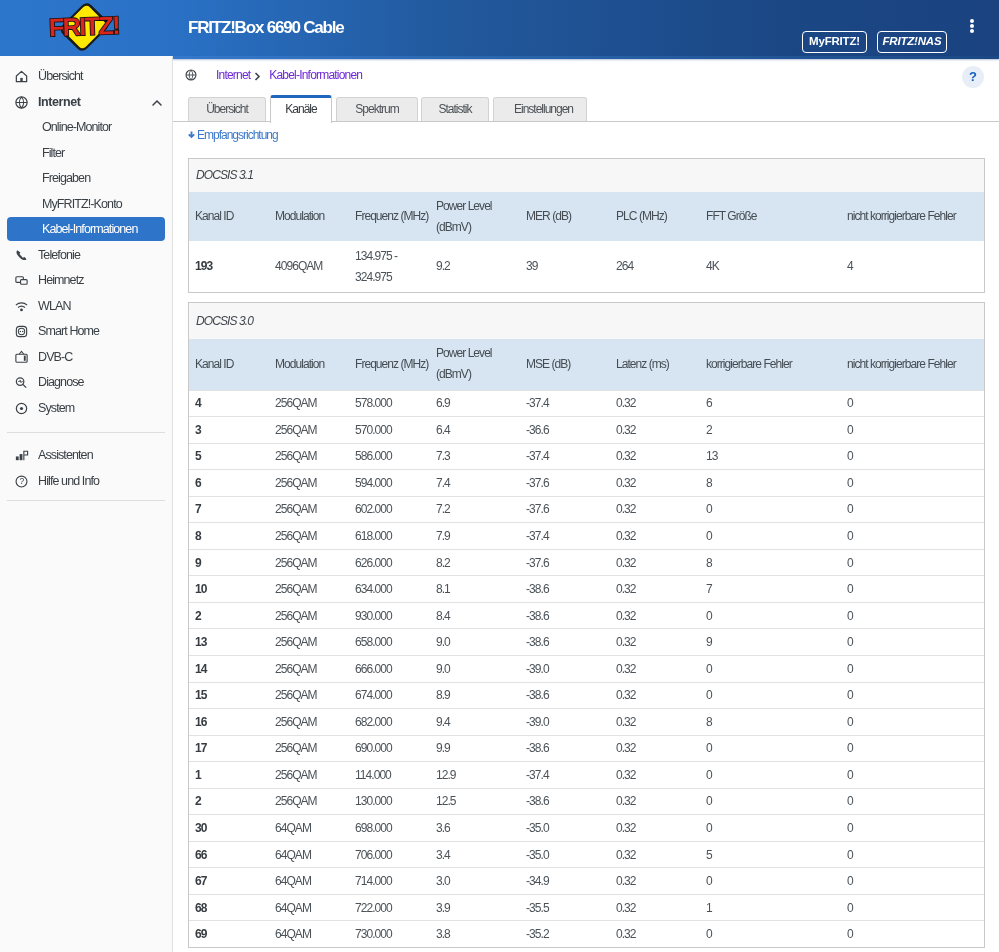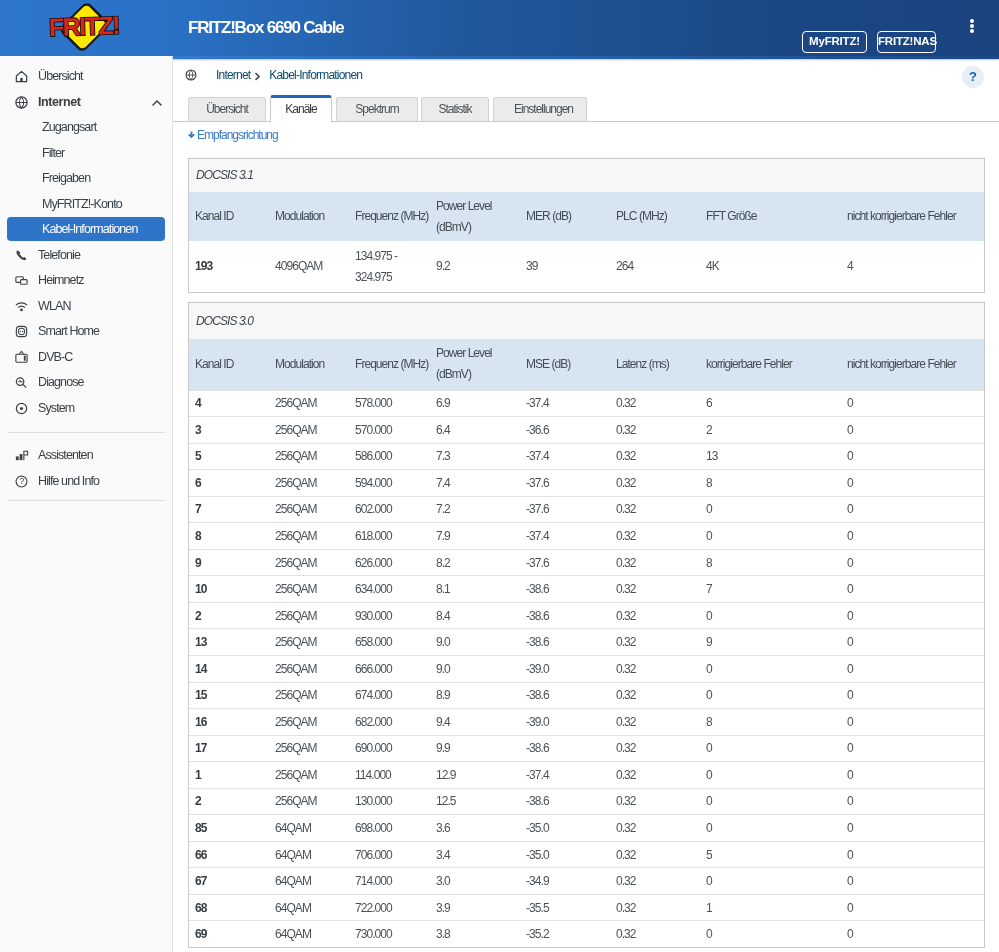--- a/index.html
+++ b/index.html
@@ -9,42 +9,42 @@
 
 .hdr { position:absolute; top:0; left:0; width:999px; height:56px;
   background:linear-gradient(90deg,#2c76cc 0%,#2a72c7 16%,#22599d 45%,#1b4785 78%,#1a4380 100%); }
 .logo { position:absolute; left:20px; top:0; }
 .hdr h1 { position:absolute; left:188px; top:0; line-height:56px; color:#fff;
   font-size:17px; font-weight:bold; letter-spacing:-1.2px; }
 .hbtn { position:absolute; top:16px; height:22px; border:1.5px solid #fff; border-radius:4px;
   color:#fff; font-size:11.5px; font-weight:bold; letter-spacing:-0.2px;
   text-align:center; line-height:19px;margin-top:15px; }
 .hbtn.b1 { left:802px; width:65px; }
-.hbtn.b2 { left:877px; width:59px; }
+.hbtn.b2 { left:877px; width:70px;font-style:italic; }
 .kebab { position:absolute; left:966px; top:19px; width:12px; }
 .kebab i { display:block; width:4px; height:4px; border-radius:50%; background:#fff; margin:0 auto 1px; }
 
 .side { position:absolute; top:56px; left:0; width:173px; height:896px;
   background:#fafafa; border-right:1px solid #e2e2e2; }
 .si { position:relative; height:25.5px; line-height:25.5px; font-size:12.5px;
   letter-spacing:-0.9px; color:#383f45; }
 .si .ic { position:absolute; left:14px; top:5px; width:15px; height:15px; }
 .si .tx { position:absolute; left:38px; top:0; }
 .si .tx2 { position:absolute; left:42px; top:0; }
 .si .caret { position:absolute; left:150px; top:0; width:14px; height:25px; }
 .sel { position:absolute; left:7px; width:158px; height:24px; top:0;
   background:#2e74c9; border-radius:4px; color:#fff; line-height:24px; }
 .sel .tx2 { left:35px; }
 .sdiv { height:1px; background:#dedede; margin:0 7px; }
 
 .main { position:absolute; top:56px; left:173px; width:826px; height:896px; background:#fff; }
 .strip { position:absolute; top:0; left:0; width:826px; height:3px;
   background:linear-gradient(90deg,#3579cd 0%,#2a66ad 40%,#1b4884 100%);
   box-shadow:0 1px 2px rgba(40,80,140,.35); }
-.bc { position:absolute; top:12px; left:12px; font-size:12px; letter-spacing:-0.8px; color:#0c4a6e; }
+.bc { position:absolute; top:12px; left:12px; font-size:12px; letter-spacing:-0.8px; color:#6d28d9; }
 .bc svg { vertical-align:-2px; }
 .bc .g { margin-right:19px; }
 .bc .sep { display:inline-block; margin:0 8px 0 4px; }
 .help { position:absolute; left:789px; top:9.5px; width:22px; height:22px; border-radius:50%;
   background:#e7eef7; color:#1260ba; font-weight:bold; font-size:13px; text-align:center;
   line-height:22px; }
 
 .tabbar { position:absolute; top:41px; left:0; width:826px; height:25px;
   border-bottom:1px solid #c9c9c9; }
 .tab { position:absolute; top:41px; height:24px; line-height:23px; text-align:center;
@@ -105,21 +105,21 @@
       <svg class="ic" viewBox="0 0 16 16">
         <circle cx="8" cy="8" r="6" fill="none" stroke="#3c4247" stroke-width="1.3"></circle>
         <path d="M8 2a9 9 0 0 1 0 12M8 2a9 9 0 0 0 0 12M2 8h12" fill="none" stroke="#3c4247" stroke-width="1.1"></path>
       </svg>
       <span class="tx" style="font-weight:bold;letter-spacing:-0.4px">Internet</span>
     <svg class="caret" viewBox="0 0 14 25">
         <path d="M3 15l4-4 4 4" fill="none" stroke="#3c4247" stroke-width="1.5" stroke-linecap="round"></path>
       </svg>
     </div>
   <div class="si">
-      <span class="tx2">Zugangsart</span>
+      <span class="tx2">Online-Monitor</span>
     </div>
   <div class="si">
       <span class="tx2">Filter</span>
     </div>
   <div class="si">
       <span class="tx2">Freigaben</span>
     </div>
   <div class="si">
       <span class="tx2">MyFRITZ!-Konto</span>
     </div>
@@ -441,21 +441,21 @@
             <td class="kid">2</td>
             <td>256QAM</td>
             <td>130.000</td>
             <td>12.5</td>
             <td>-38.6</td>
             <td>0.32</td>
             <td>0</td>
             <td>0</td>
           </tr>
       <tr>
-            <td class="kid">85</td>
+            <td class="kid">30</td>
             <td>64QAM</td>
             <td>698.000</td>
             <td>3.6</td>
             <td>-35.0</td>
             <td>0.32</td>
             <td>0</td>
             <td>0</td>
           </tr>
       <tr>
             <td class="kid">66</td>

